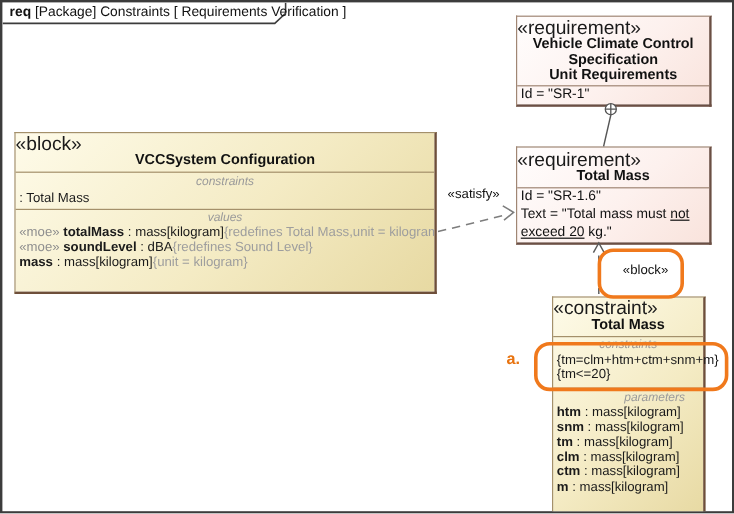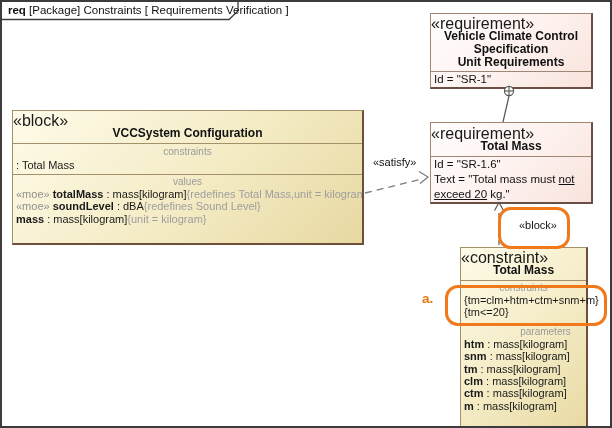--- a/index.html
+++ b/index.html
@@ -12,21 +12,21 @@
   
   .node{position:absolute;box-sizing:border-box;z-index:2;}
   .req-node{background:linear-gradient(135deg,#fffdfd 0%,#fdf1ee 55%,#f9e3dc 100%);
             border:1px solid #a08674;border-right:2px solid #6b4f44;border-bottom:2px solid #6b4f44;}
   .tan-node{background:linear-gradient(135deg,#fefbe9 0%,#f4ebc4 55%,#e7d9a2 100%);
             border:1px solid #a4906a;border-right:2px solid #6e4f3a;border-bottom:2px solid #6e4f3a;}
   .stereo{font-size:16px;color:#1a1a1a;text-align:left;line-height:13px;}
   .node-title{font-size:12px;font-weight:bold;color:#111;text-align:center;line-height:13px;}
   .sep-req{border-top:1px solid #a08674;}
   .sep-tan{border-top:1px solid #a4906a;}
-  .comp-label{font-size:10px;color:#9a9a9a;text-align:center;line-height:12px;}
+  .comp-label{font-size:10px;font-style:italic;color:#9a9a9a;text-align:center;line-height:12px;}
   .body-line{font-size:11.5px;color:#111;line-height:15px;padding:0 3px;}
   .small-line{font-size:11px;color:#1a1a1a;line-height:12.4px;padding:0 3px;white-space:nowrap;}
   .clip{overflow:hidden;}
   .gray{color:#9e9e9e;}
   .stgray{color:#8f8f8f;}
   .bold{font-weight:bold;}
   .und{text-decoration:underline;}
   
   #connector-layer{position:absolute;left:0;top:0;width:612px;height:428px;z-index:3;pointer-events:none;}
   

